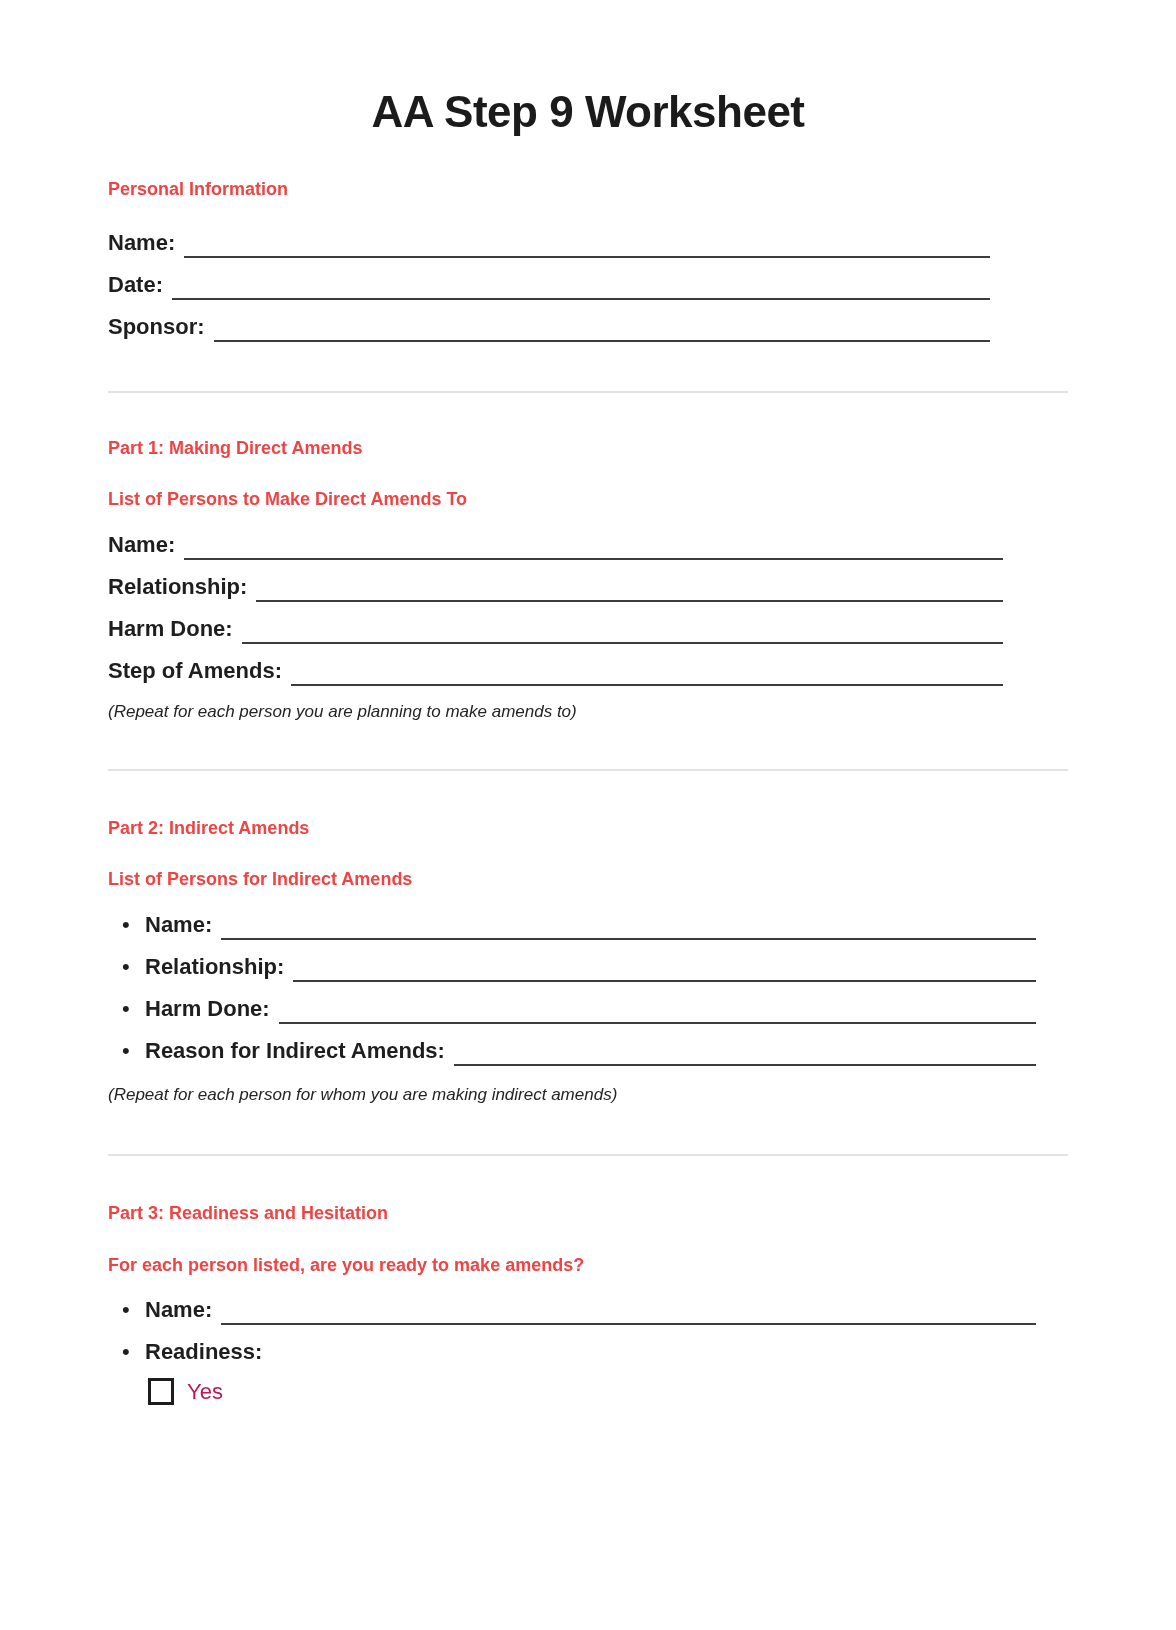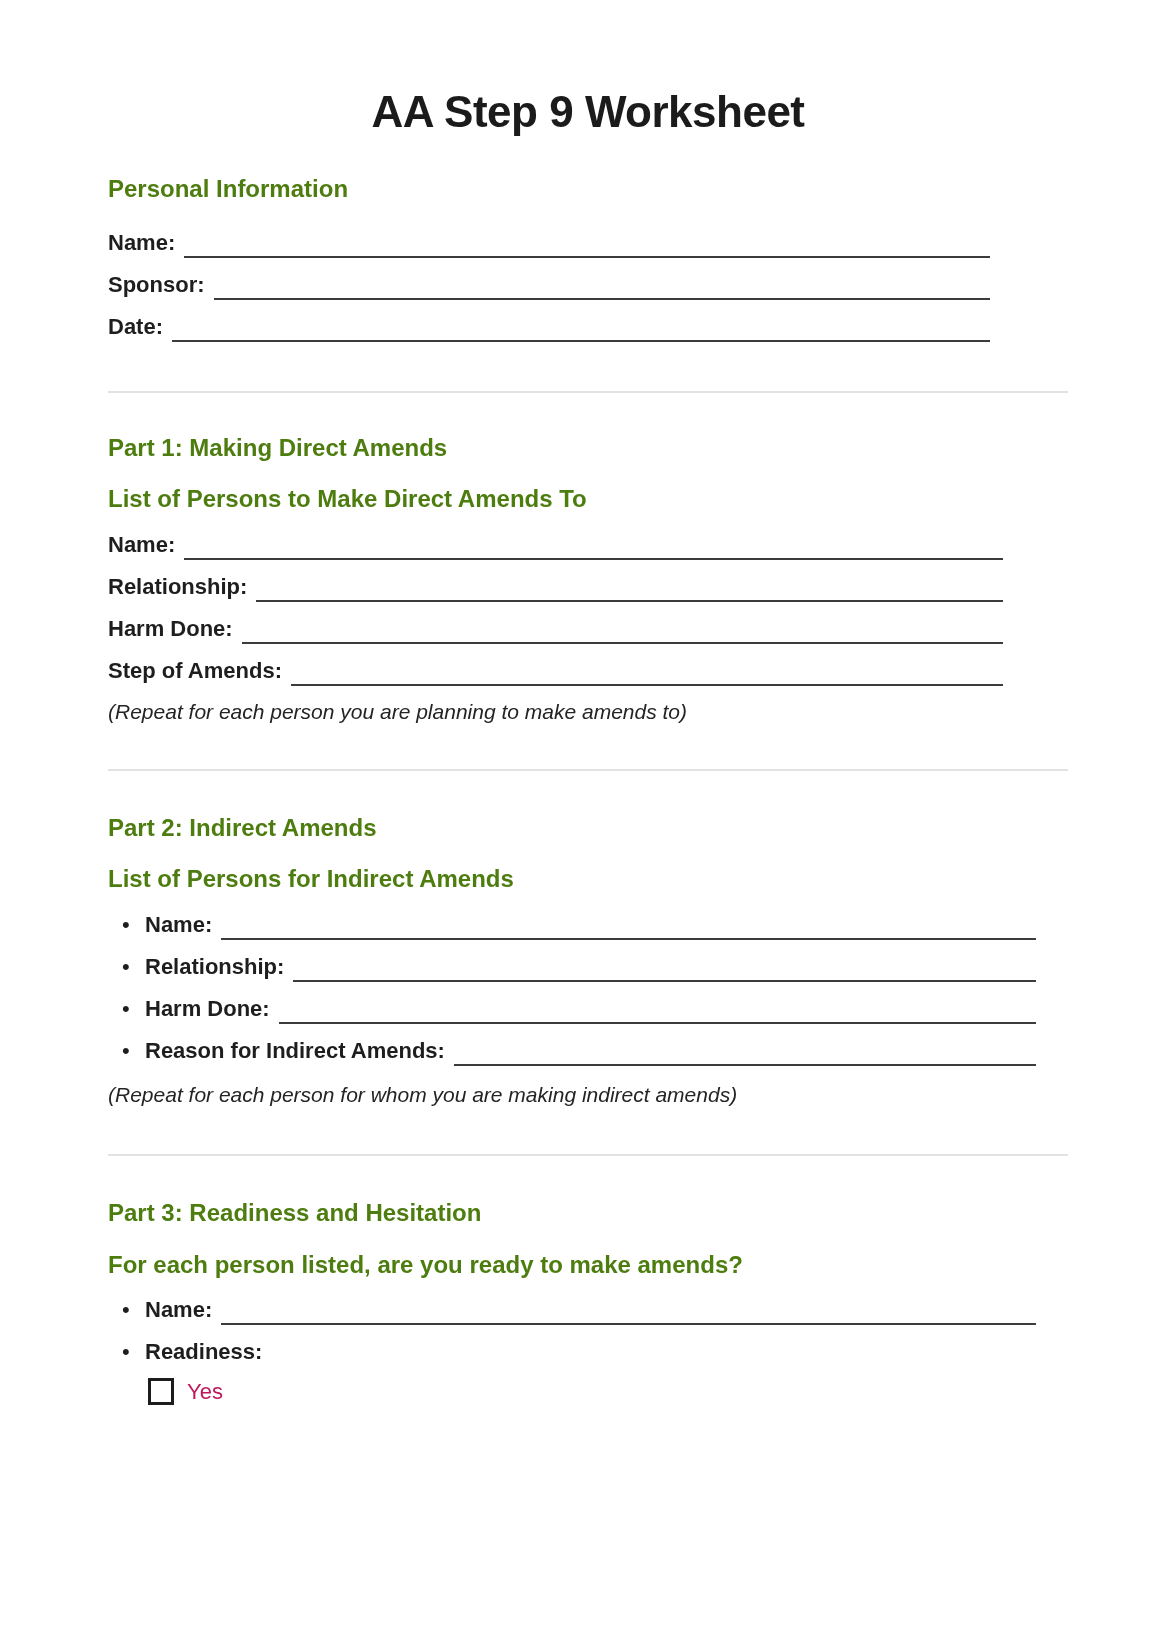--- a/index.html
+++ b/index.html
@@ -17,24 +17,24 @@
   h1.title {
     margin: 88px 0 0 0;
     font-size: 44px;
     line-height: 48px;
     font-weight: bold;
     text-align: center;
     letter-spacing: -0.5px;
     color: #1b1b1b;
   }
   .heading {
-    font-size: 24px;
+    font-size: 18px;
     line-height: 22px;
     font-weight: bold;
-    color: #4d7c0f;
+    color: #ef4444;
   }
   .sub { margin-top: 29px; }
   .mt-42 { margin-top: 42px; }
   .mt-46 { margin-top: 46px; }
   .mt-44 { margin-top: 44px; }
   .mt-30 { margin-top: 30px; }
   .field-row {
     display: flex;
     font-size: 22px;
     line-height: 22px;
@@ -50,21 +50,21 @@
     position: relative;
     top: 4px;
     height: 20px;
     min-width: 40px;
   }
   .end-personal { margin-right: 78px; }
   .end-part1   { margin-right: 65px; }
   .end-bullet  { margin-right: 32px; }
   .note {
     margin-top: 18px;
-    font-size: 21px;
+    font-size: 17px;
     line-height: 24px;
     font-style: italic;
     color: #242424;
   }
   .divider {
     border: none;
     border-top: 2px solid #e2e2e2;
     margin: 0;
   }
   .div1 { margin-top: 53px; }
@@ -111,25 +111,25 @@
 
   <h1 class="title">AA Step 9 Worksheet</h1>
 
   <div class="heading mt-42">Personal Information</div>
 
   <div class="field-row first">
     <span class="label">Name:</span>
     <span class="line end-personal"></span>
   </div>
   <div class="field-row">
+    <span class="label">Date:</span>
+    <span class="line end-personal"></span>
+  </div>
+  <div class="field-row">
     <span class="label">Sponsor:</span>
-    <span class="line end-personal"></span>
-  </div>
-  <div class="field-row">
-    <span class="label">Date:</span>
     <span class="line end-personal"></span>
   </div>
 
   <hr class="divider div1">
 
   <div class="heading mt-44">Part 1: Making Direct Amends</div>
   <div class="heading sub">List of Persons to Make Direct Amends To</div>
 
   <div class="field-row first24">
     <span class="label">Name:</span>

